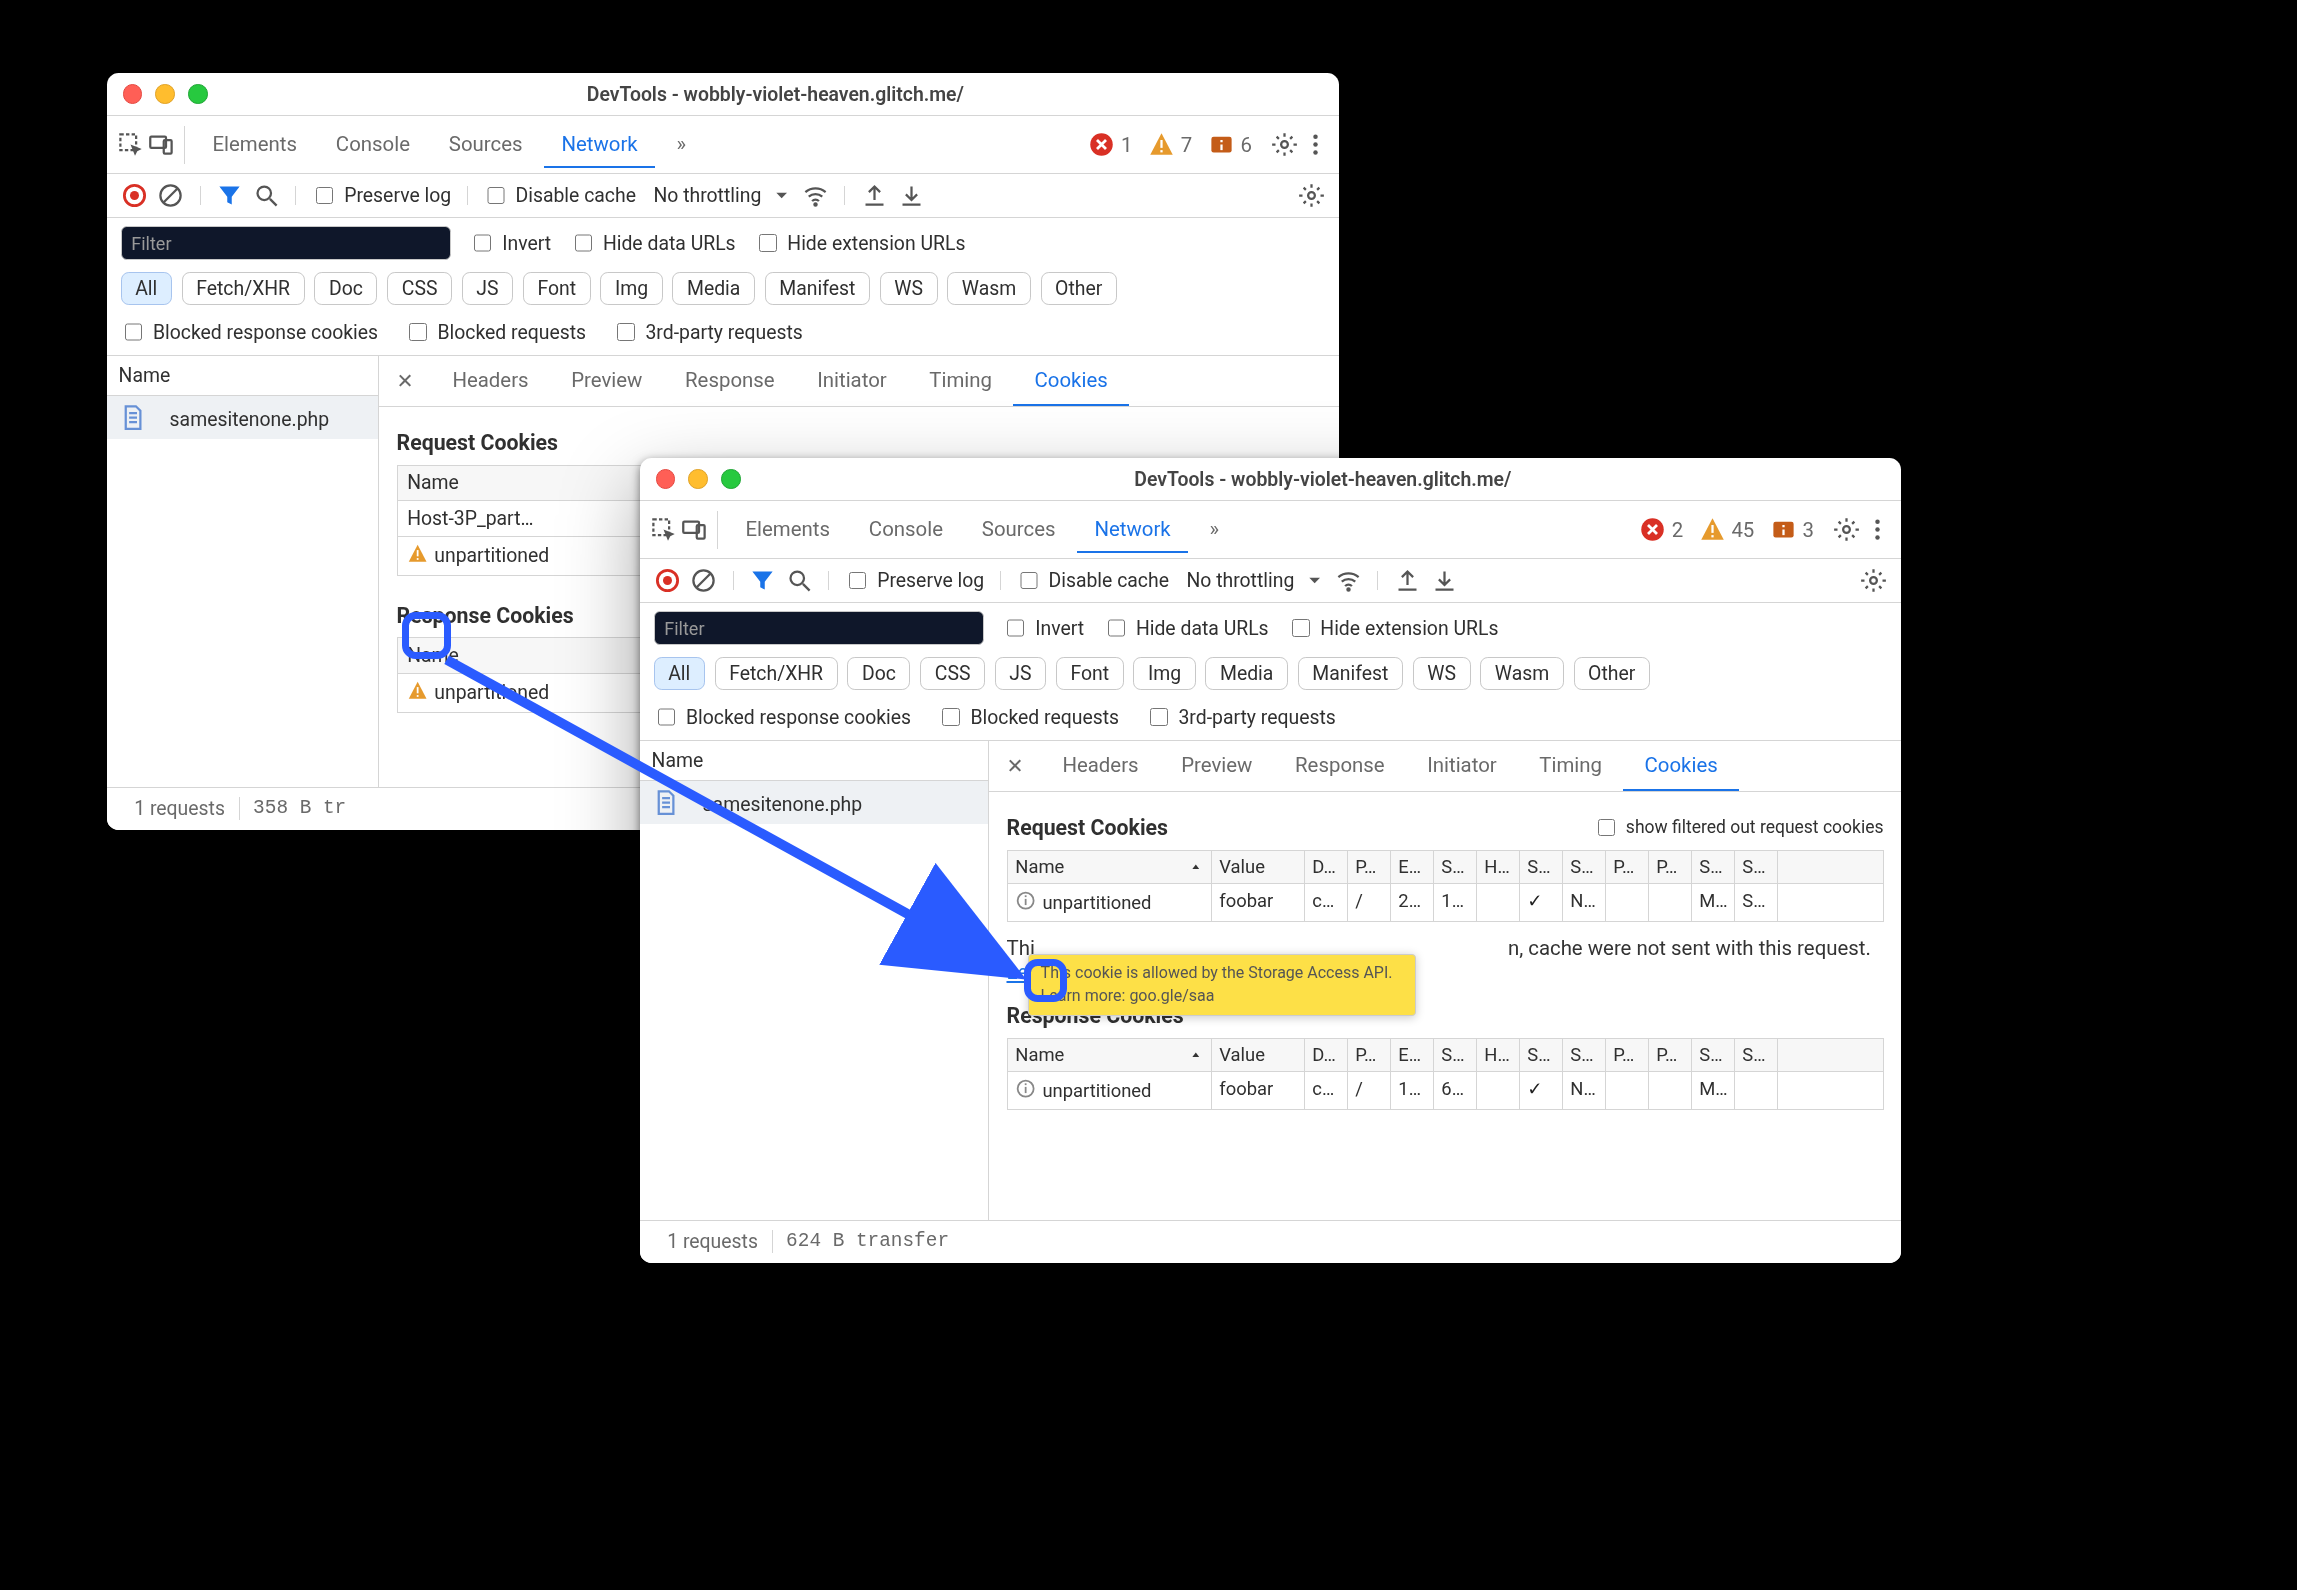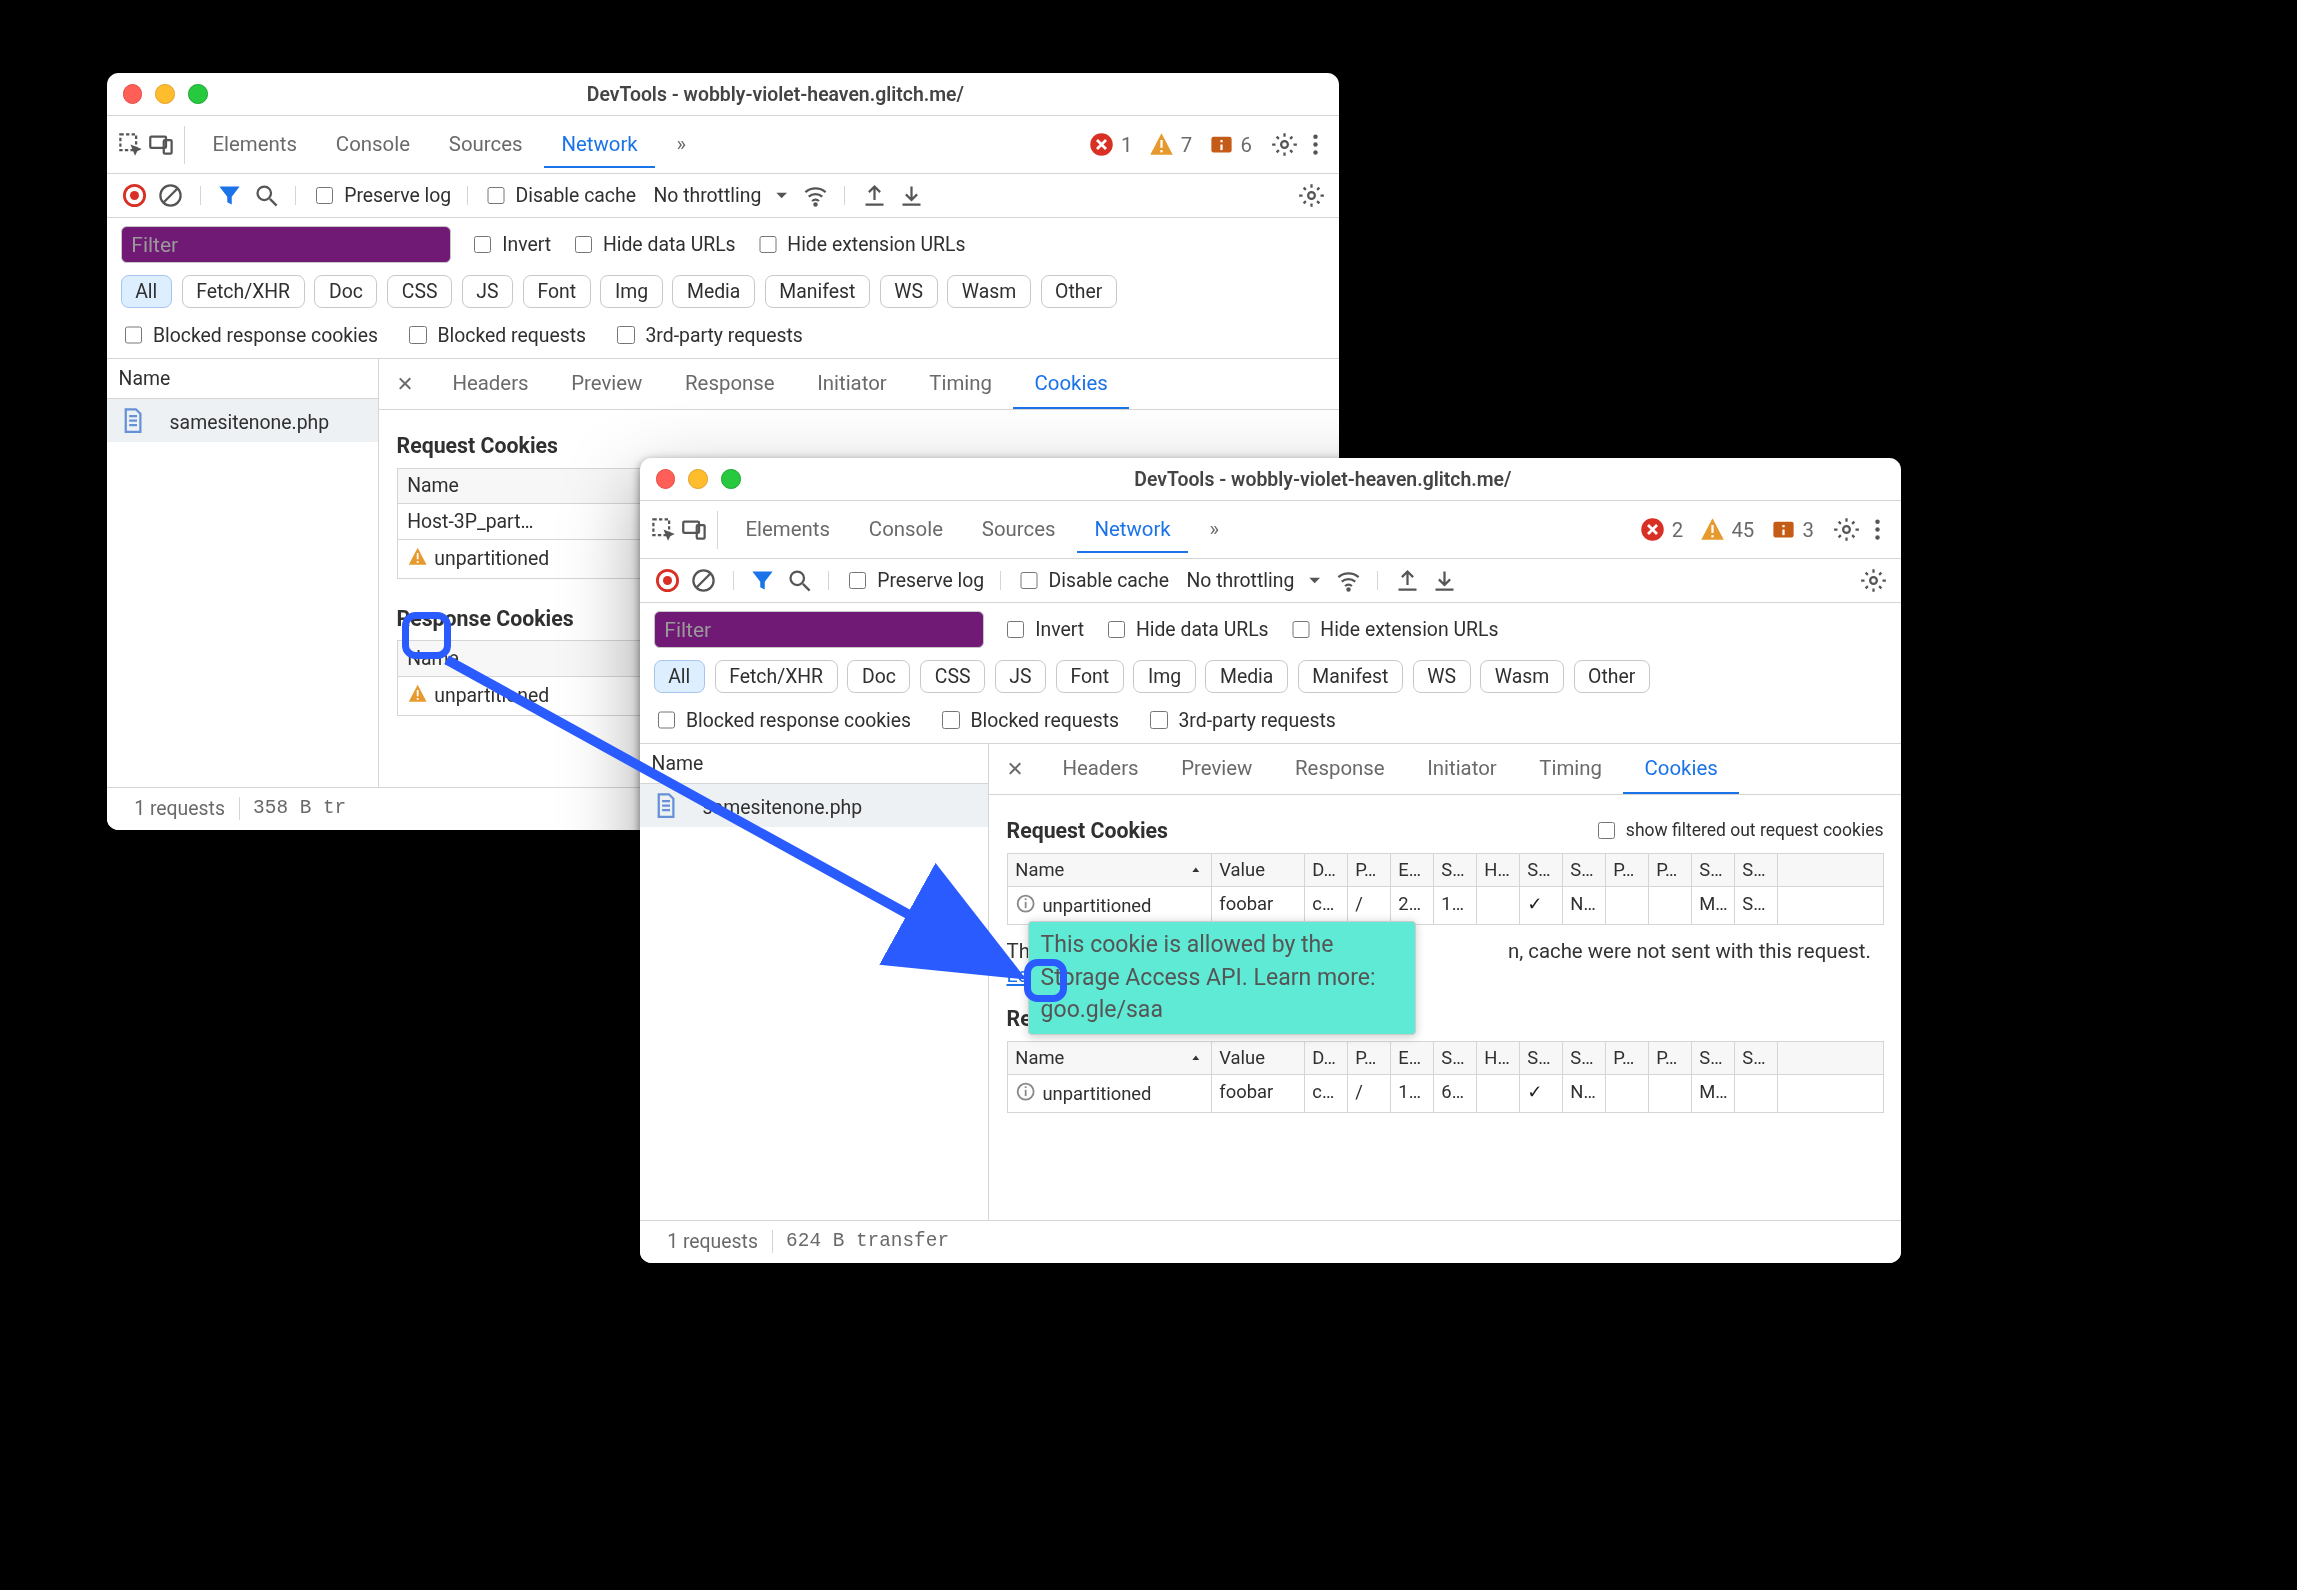--- a/index.html
+++ b/index.html
@@ -99,24 +99,24 @@
     align-items:center;
     gap: 19.4px;
     padding: 7.8px 13.6px;
     font-size: 19.4px;
     flex-wrap: wrap;
   }
   .filter-input {
     border: 1px solid var(--chip-border);
     border-radius: 5.8px;
     padding: 5.8px 9.7px;
-    font-size: 21px;
+    font-size: 18px;
     color: #999;
     min-width: 330px;
-    background:#701a75;
+    background:#0f172a;
   }
   .chips { display:flex; flex-wrap:wrap; gap:9.7px; padding: 3.9px 13.6px 11.6px; }
   .chip {
     border:1px solid var(--chip-border);
     border-radius: 7.8px;
     padding: 3.9px 13.6px;
     font-size: 19.4px;
     background: var(--chip-bg);
     cursor:pointer;
   }
@@ -200,29 +200,30 @@
     padding:5.8px 7.8px;
     border-right:1px solid var(--border);
     overflow:hidden; text-overflow:ellipsis; white-space:nowrap;
   }
   .bt-name{display:flex;align-items:center;gap:5.8px;}
 
   .info-icon svg, .warn-icon svg { width:21.3px; height:21.3px;}
   .check { color:#222;}
   .tooltip {
     position:absolute;
-    background:#5eead4;
+    background:#fde047;
     border:1px solid #ccc;
     border-radius:3.9px;
     box-shadow:0 1.9px 9.7px rgba(0,0,0,.2);
-    font-size:23px;
+    font-size:16px;
     color:#555;
     padding:7.8px 11.6px;
     max-width:388px;
     line-height:1.4;
+    margin-top:36px;
   }
   .note-text { font-size:20.4px; color:#333; margin:13.6px 0 19.4px;}
   .note-text a{color:var(--blue); text-decoration:underline;}
 
   .call1 {
     position:absolute;
     border:7.8px solid var(--highlight);
     border-radius:13.6px;
     pointer-events:none;
   }

